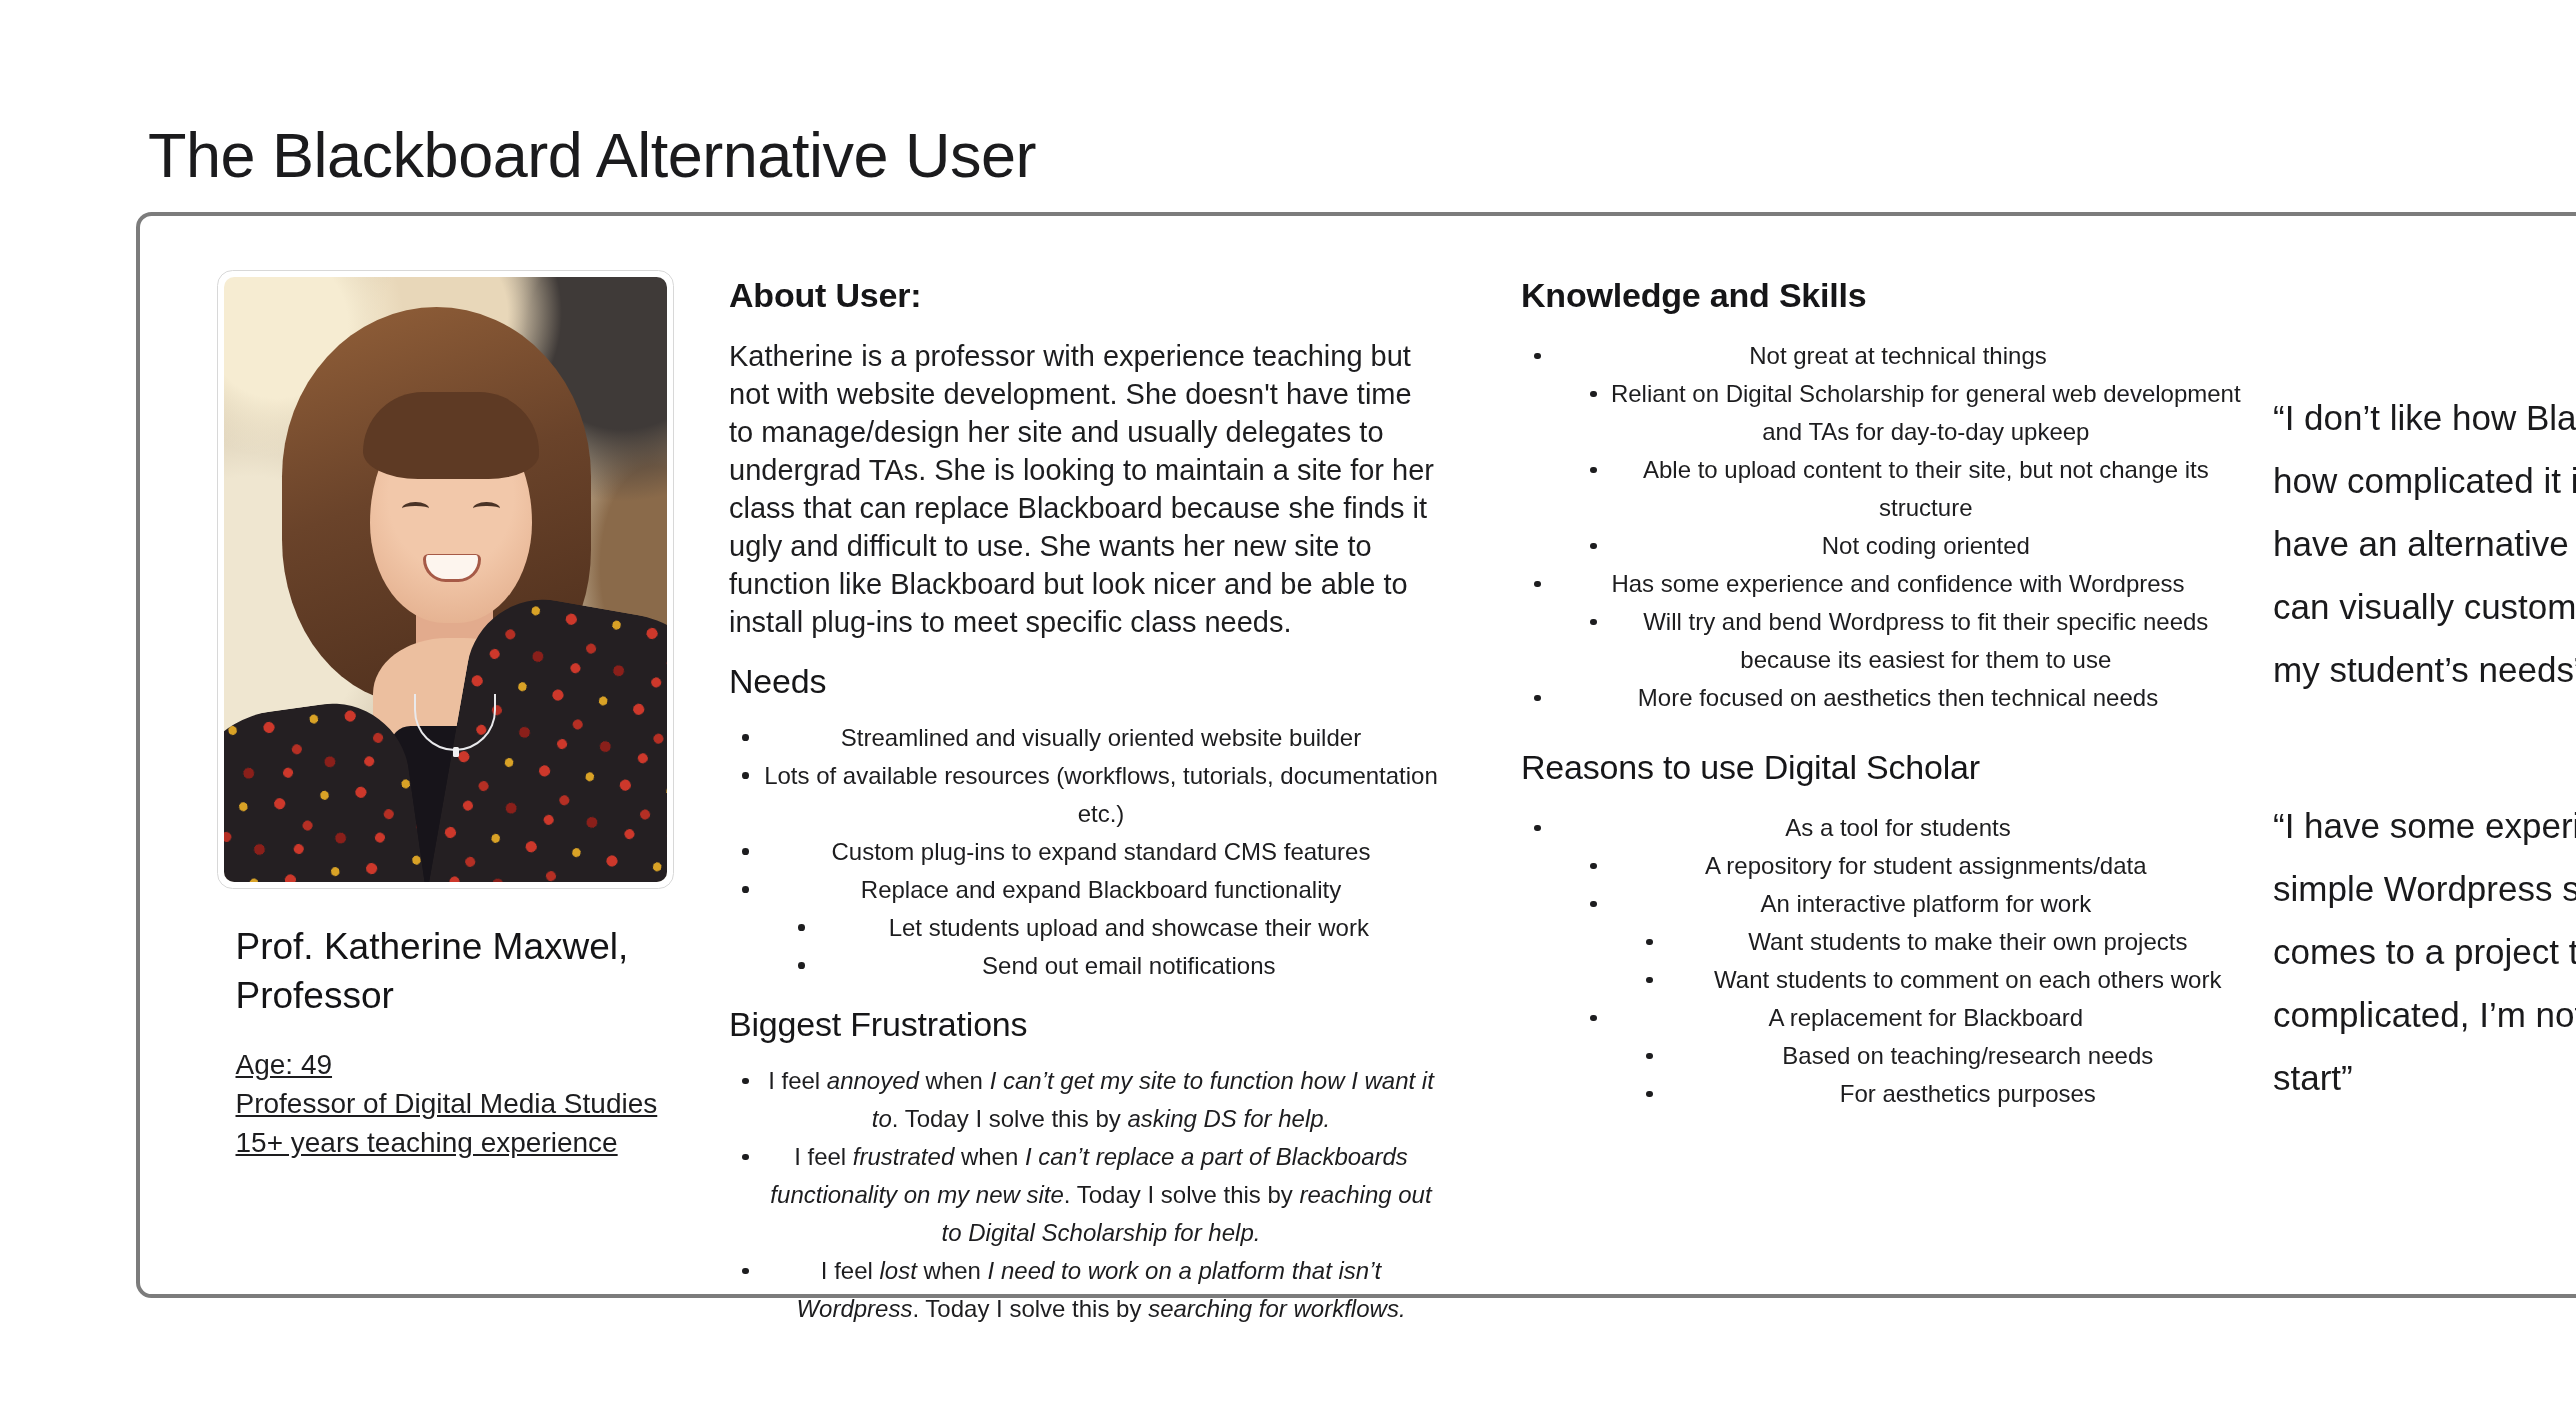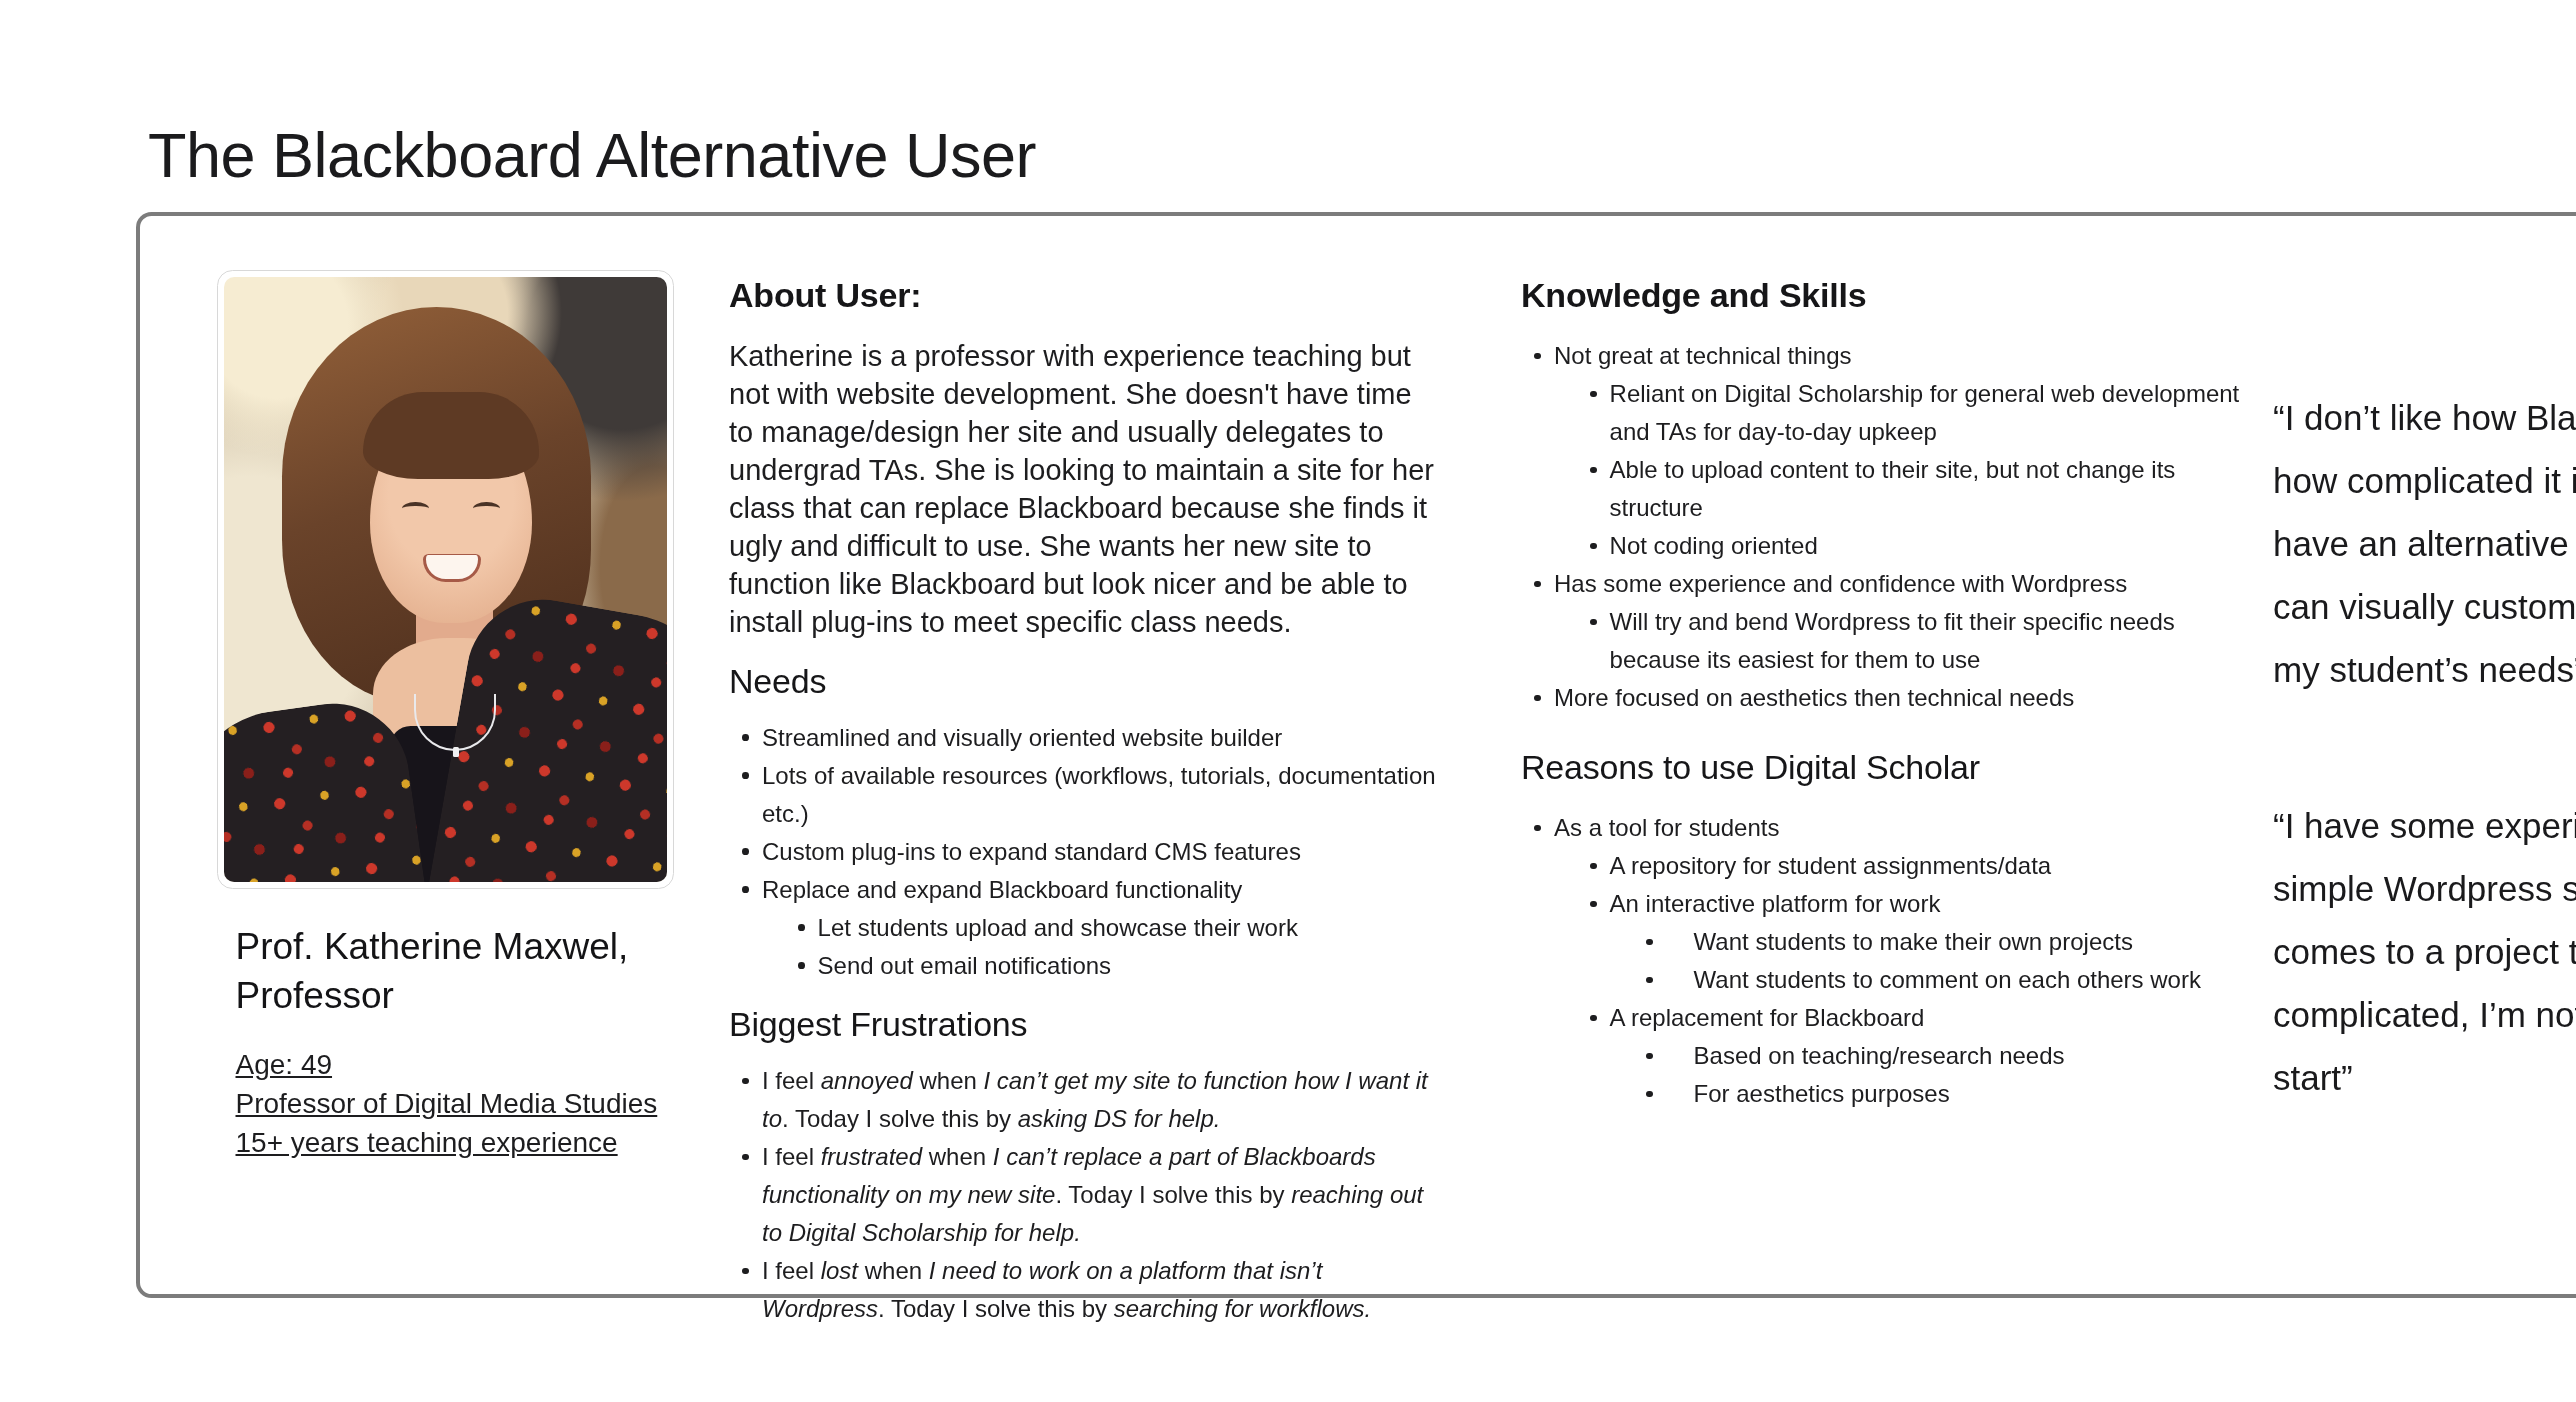--- a/index.html
+++ b/index.html
@@ -14,21 +14,21 @@
   .col-profile{left:45px;width:510px;padding-left:32px;}
   .col-about{left:589px;width:711px;}
   .col-knowledge{left:1381px;width:721px;}
   .col-quotes{left:2133px;width:644px;}
   h2{font-size:34px;font-weight:400;letter-spacing:-0.2px;margin:0;line-height:1.25;color:#161618;}
   .h-first{margin:58px 0 20.6px 0;font-weight:bold;}
   .h-mid{margin:18.5px 0 16.5px 0;}
   .h-mid2{margin:29px 0 20.6px 0;}
   .body-text{font-size:29px;line-height:38px;margin:0;}
   
-  .list{margin:0;}
+  .list{margin:0;text-align:center;}
   .li{display:flex;font-size:24px;line-height:38px;}
   .lvl1{margin-left:12.4px;}
   .lvl2{margin-left:68px;}
   .lvl3{margin-left:124px;gap:28px;}
   .dot{flex:0 0 20.6px;position:relative;}
   .dot::before{content:"";position:absolute;left:1px;top:15.5px;width:6.7px;height:6.7px;
                border-radius:50%;background:#1d1d1f;}
   .li-text{flex:1;}
   .it{font-style:italic;}
   

